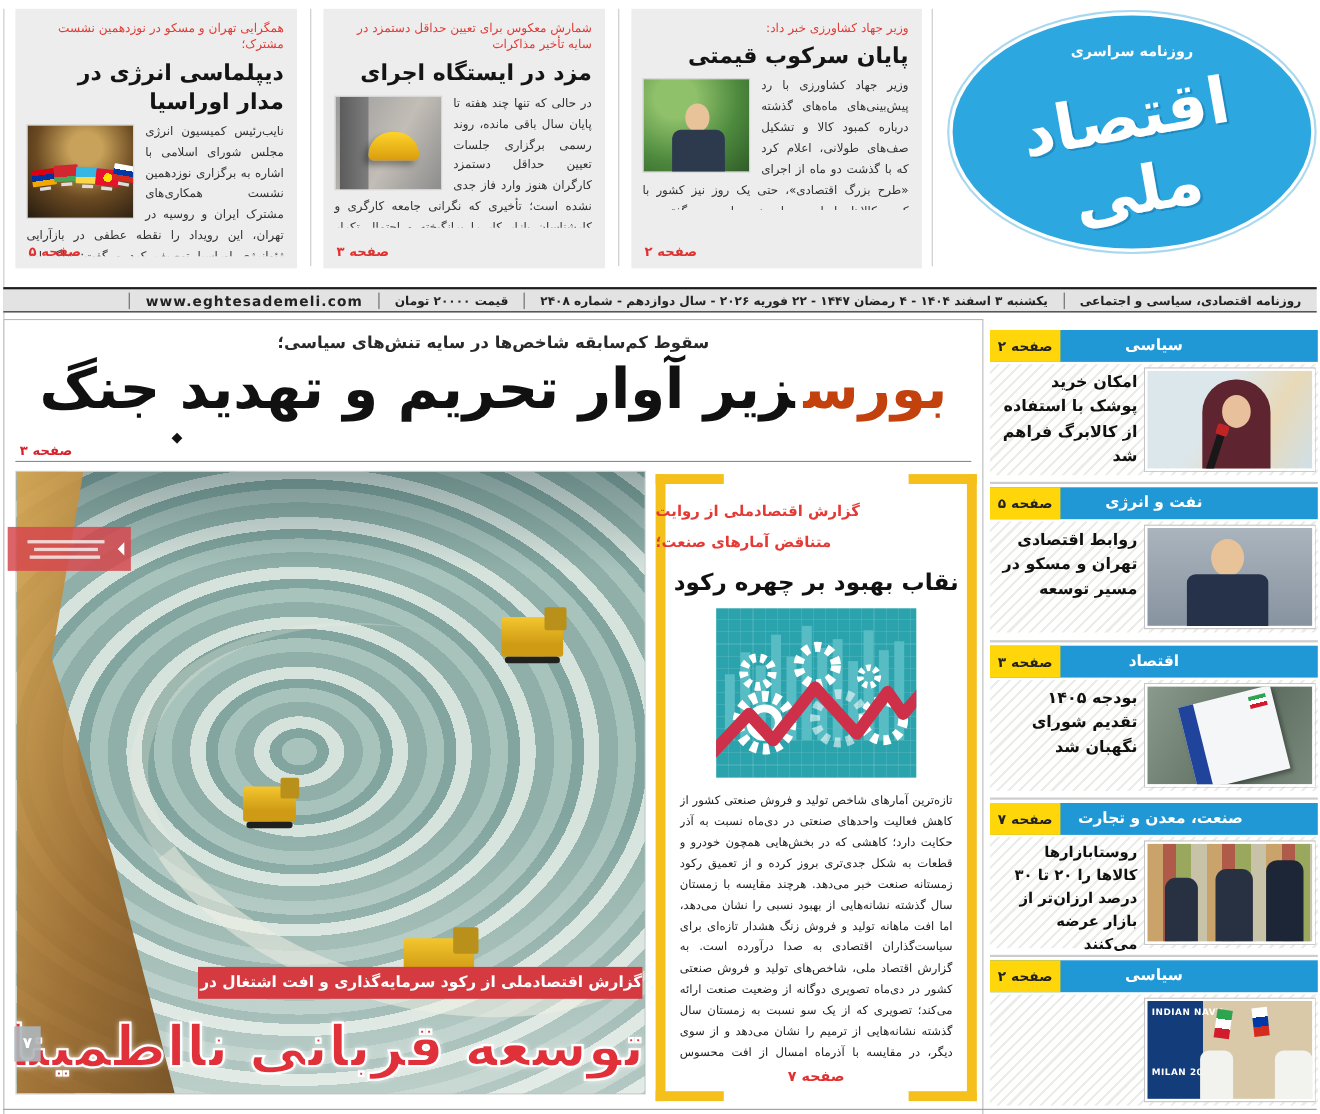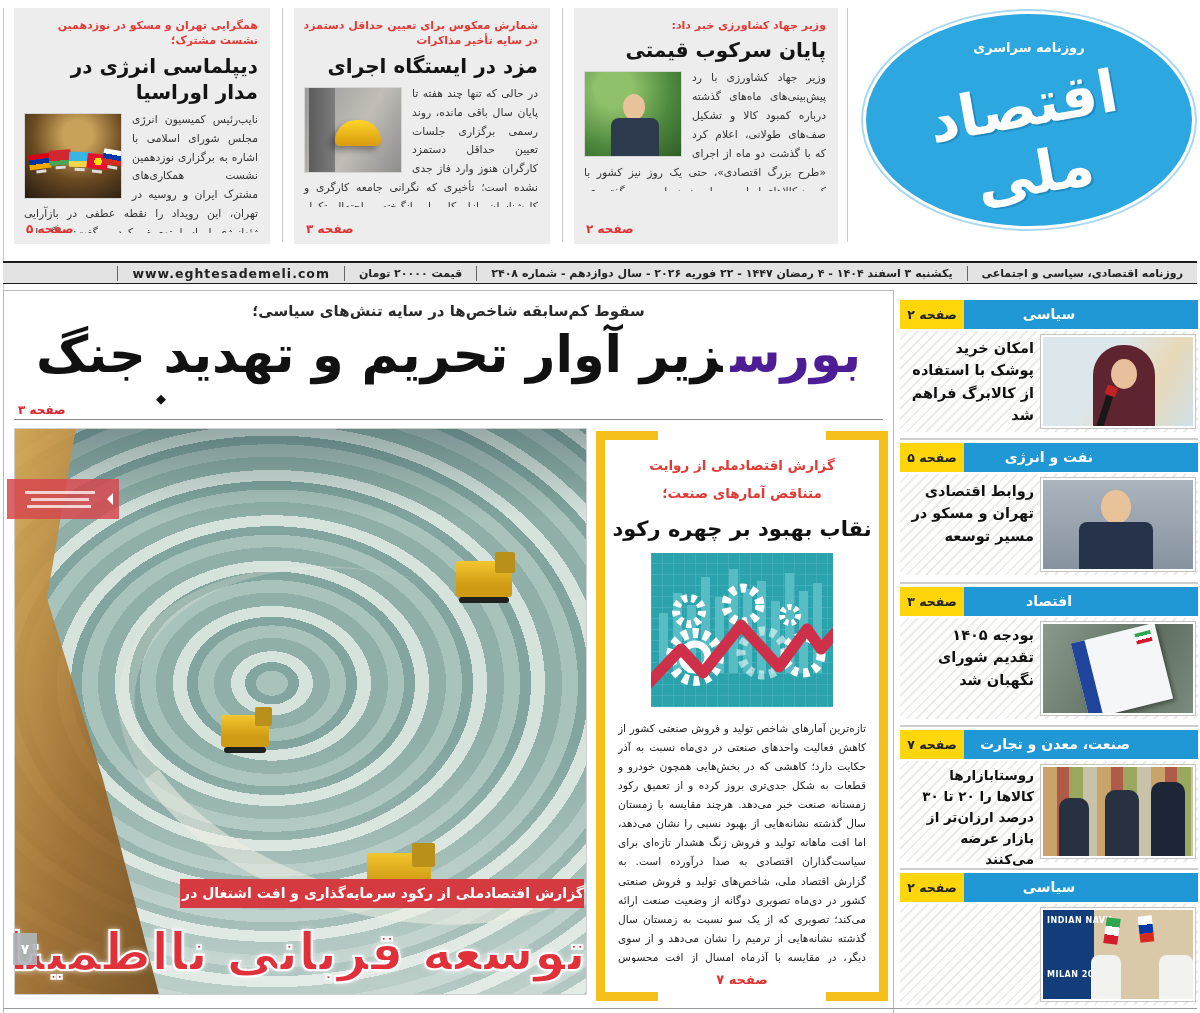--- a/index.html
+++ b/index.html
@@ -7,21 +7,21 @@
   body { font-family:"DejaVu Sans","Liberation Sans",sans-serif; }
   .page { position:relative; width:1200px; height:1013px; background:#fff; overflow:hidden; }
 
   .hairline-v { position:absolute; width:1px; background:#c9c9c9; }
 
   
   .teaser { position:absolute; top:8px; height:236px; background:#ededed; overflow:hidden; direction:rtl; }
   .t1 { left:14px;  width:256px; }
   .t2 { left:294px; width:256px; }
   .t3 { left:574px; width:264px; }
-  .t-kicker { color:#e33a35; font-size:11px; font-weight:bold; text-align:right; padding:10px 12px 2px 8px; line-height:1.4; }
+  .t-kicker { color:#e33a35; font-size:11px; font-weight:normal; text-align:right; padding:10px 12px 2px 8px; line-height:1.4; }
   .t-title { color:#141414; font-size:20px; font-weight:900; text-align:right; padding:2px 12px 6px 8px; line-height:1.3; }
   .t-body { padding:0 12px 4px 10px; font-size:10.8px; color:#333; text-align:justify; line-height:1.75; height:122px; overflow:hidden; }
   .t-photo { float:left; width:98px; height:86px; margin:2px 10px 4px 0; border:1px solid #d5d5d5; position:relative; overflow:hidden; }
   .t-page { position:absolute; left:12px; bottom:8px; color:#e03131; font-size:12px; font-weight:bold; }
 
   
   .ph-flags { background:radial-gradient(circle at 55% 25%, #c8a25a 0 18%, #6b4a22 55%, #241a10 100%); }
   .flag { position:absolute; width:22px; height:15px; border-radius:1px; box-shadow:0 10px 0 -6px #ddd; }
   .ph-hardhat { background:linear-gradient(120deg,#9a9a9a,#c2bdb6 55%,#8d8d8d); }
   .hat { position:absolute; left:30px; top:32px; width:46px; height:26px; background:linear-gradient(180deg,#ffd329,#d89c0e); border-radius:26px 26px 6px 6px; box-shadow:-4px 4px 6px rgba(0,0,0,.35); }
@@ -43,21 +43,21 @@
               border-top:2px solid #1c1c1c; border-bottom:1px solid #1c1c1c;
               display:flex; direction:rtl; align-items:center; font-size:11px; color:#222; font-weight:bold; }
   .info-seg { padding:0 14px; border-left:1px solid #666; height:15px; line-height:15px; white-space:nowrap; }
   .info-web { direction:ltr; letter-spacing:1px; font-size:12.5px; }
 
   
   .main-box { position:absolute; left:3px; top:290px; width:891px; height:835px; border:1px solid #b9b9b9; background:#fff; }
   .lead-kicker { position:absolute; top:11px; left:0; right:0; text-align:center; direction:rtl; font-size:15px; font-weight:bold; color:#2a2a2a; }
   .lead-headline { position:absolute; top:34px; left:0; right:0; text-align:center; direction:rtl; white-space:nowrap;
                    font-size:51px; font-weight:900; color:#111; letter-spacing:-1px; }
-  .lead-accent { color:#4c1d95; margin-left:8px; }
+  .lead-accent { color:#c2410c; margin-left:8px; }
   .lead-page { position:absolute; left:14px; top:112px; color:#d8222b; font-size:12px; font-weight:bold; direction:rtl; }
   .ornament { position:absolute; left:152px; top:100px; font-size:13px; color:#111; }
   .lead-rule { position:absolute; top:128px; left:10px; right:10px; height:1px; background:#8a8a8a; }
 
   
   .mine { position:absolute; left:10px; top:137px; width:573px; height:567px; border:1px solid #cfcfcf; overflow:visible; }
   .mine-art { position:absolute; inset:0; overflow:hidden;
     background:
       linear-gradient(180deg, rgba(35,65,70,.35), rgba(35,65,70,0) 16%),
       linear-gradient(0deg, rgba(242,244,240,.45), rgba(242,244,240,0) 45%),
@@ -82,21 +82,21 @@
   .mine-title { position:absolute; left:0; right:0; bottom:12px; text-align:center; direction:rtl; white-space:nowrap;
     font-size:52px; font-weight:900; color:#e0303a; -webkit-text-stroke:2px #fff;
     text-shadow:0 0 6px rgba(255,255,255,.95), 0 0 2px #fff; }
 
   
   .midcol { position:absolute; left:592px; top:140px; width:292px; height:570px; background:#fff; }
   .ybar { position:absolute; background:#f6c01c; }
   .ybar.left  { left:0; top:0; bottom:0; width:9px; }
   .ybar.right { right:0; top:0; bottom:0; width:9px; }
   .ystub { position:absolute; height:9px; width:62px; background:#f6c01c; }
-  .mid-kicker { position:absolute; left:0; right:0; text-align:center; direction:rtl; color:#e33a35; font-size:13.5px; font-weight:bold; }
+  .mid-kicker { position:absolute; left:0; right:0; text-align:left; direction:rtl; color:#e33a35; font-size:13.5px; font-weight:bold; }
   .mid-title { position:absolute; top:86px; left:0; right:0; text-align:center; direction:rtl; color:#111; font-size:21px; font-weight:900; }
   .mid-chart { position:absolute; top:122px; left:50%; transform:translateX(-50%); width:182px; height:154px; background:#2aa3ad;
     background-image:repeating-linear-gradient(90deg, rgba(255,255,255,.10) 0 1px, transparent 1px 11px),
                      repeating-linear-gradient(0deg, rgba(255,255,255,.10) 0 1px, transparent 1px 11px); }
   .mid-body { position:absolute; top:288px; left:22px; right:22px; height:244px; overflow:hidden;
     direction:rtl; text-align:justify; font-size:10.6px; line-height:1.8; color:#222; }
   .mid-page { position:absolute; bottom:14px; left:0; right:0; text-align:center; color:#e03131; font-size:13px; font-weight:bold; direction:rtl; }
 
   
   .side-sec { position:absolute; left:900px; width:298px; height:136px; }

